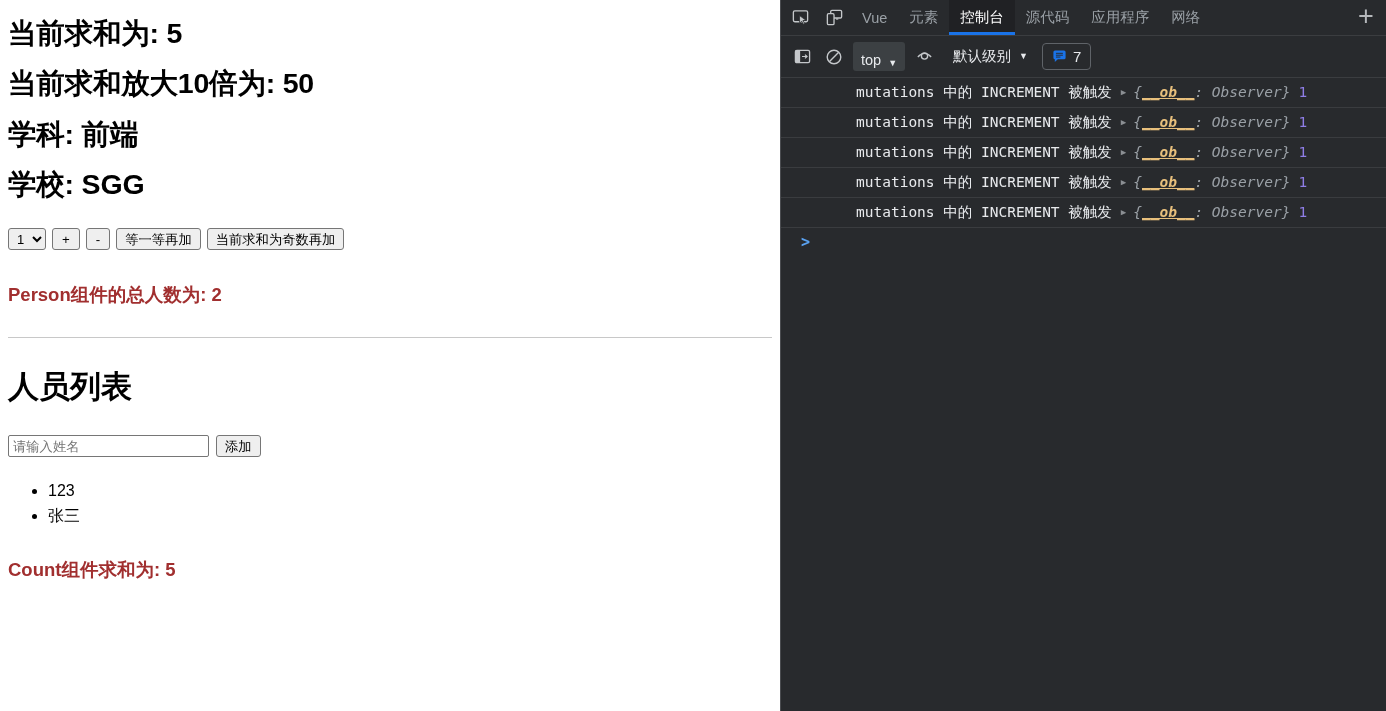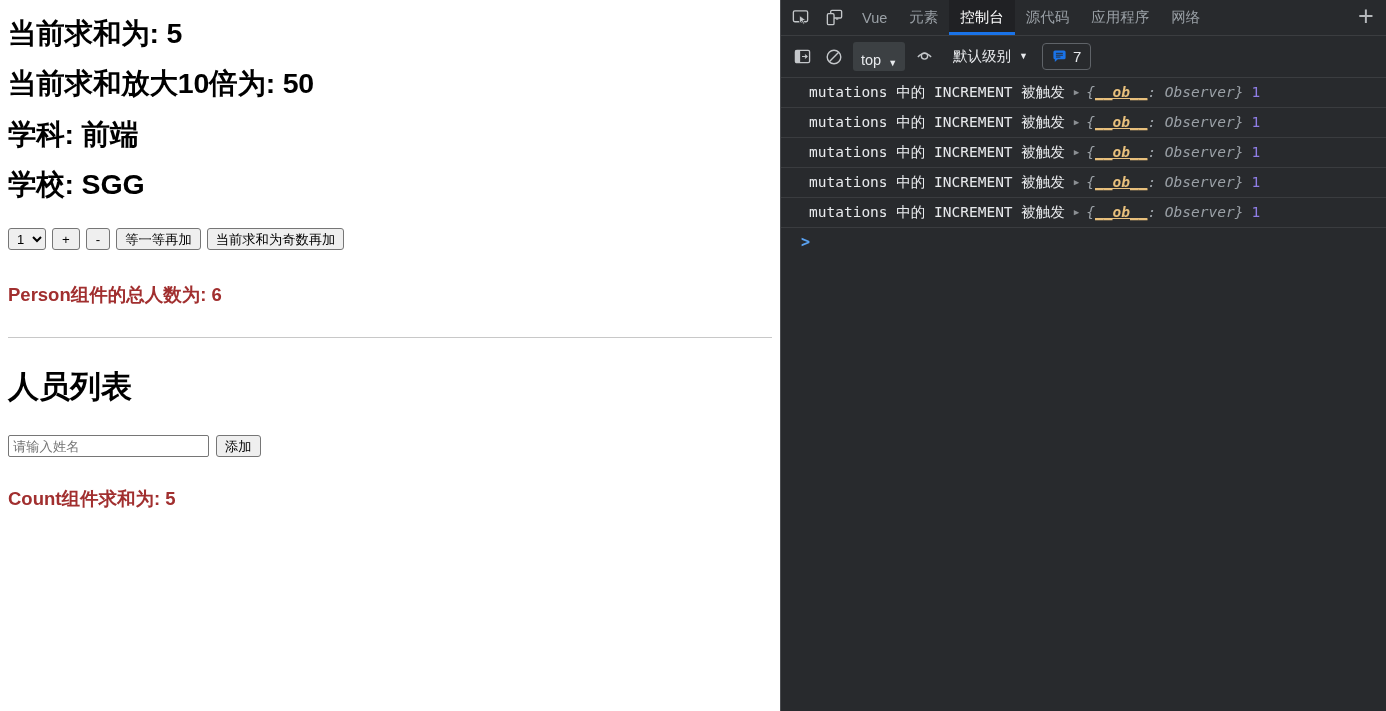--- a/index.html
+++ b/index.html
@@ -263,21 +263,21 @@
     display: flex;
     align-items: center;
     border-bottom: 1px solid #3a3c3f;
     padding: 4px 0 4px 28px;
     font-family: "DejaVu Sans Mono", monospace;
     font-size: 14.5px;
     color: #e8eaed;
     line-height: 1.45;
     gap: 0;
   }
-  .log-msg { white-space: pre; }
+  .log-msg { white-space: pre; margin-left: 47px; }
   .disc-tri {
     color: #8b8f93;
     font-size: 9px;
     margin: 0 7px 0 9px;
     display: inline-block;
   }
   .obj-preview {
     font-family: "DejaVu Sans Mono", monospace;
     font-style: italic;
     color: #9aa0a6;
@@ -323,31 +323,35 @@
       <option>1</option>
       <option>2</option>
       <option>3</option>
     </select>
     <button class="tiny">+</button>
     <button class="tiny">-</button>
     <button>等一等再加</button>
     <button>当前求和为奇数再加</button>
   </div>
 
-  <p class="count-red">Person组件的总人数为: 6</p>
+  <p class="count-red">Person组件的总人数为: 2</p>
 
   <hr class="sep">
 
   <h2 class="section">人员列表</h2>
 
   <div class="addrow">
     <input type="text" placeholder="请输入姓名" style="">
     <button>添加</button>
   </div>
 
+  <ul class="people">
+    <li>123</li>
+    <li>张三</li>
+  </ul>
 
   <p class="total-red">Count组件求和为: 5</p>
 </div>
 
 <div id="devtools">
 
   <div class="dt-tabbar">
     <div class="dt-iconbtn">
       <svg width="19" height="19" viewBox="0 0 20 20">
         <rect x="2.5" y="3" width="15" height="11.5" rx="1.5" fill="none" stroke="#c4c7ca" stroke-width="1.4"></rect>

